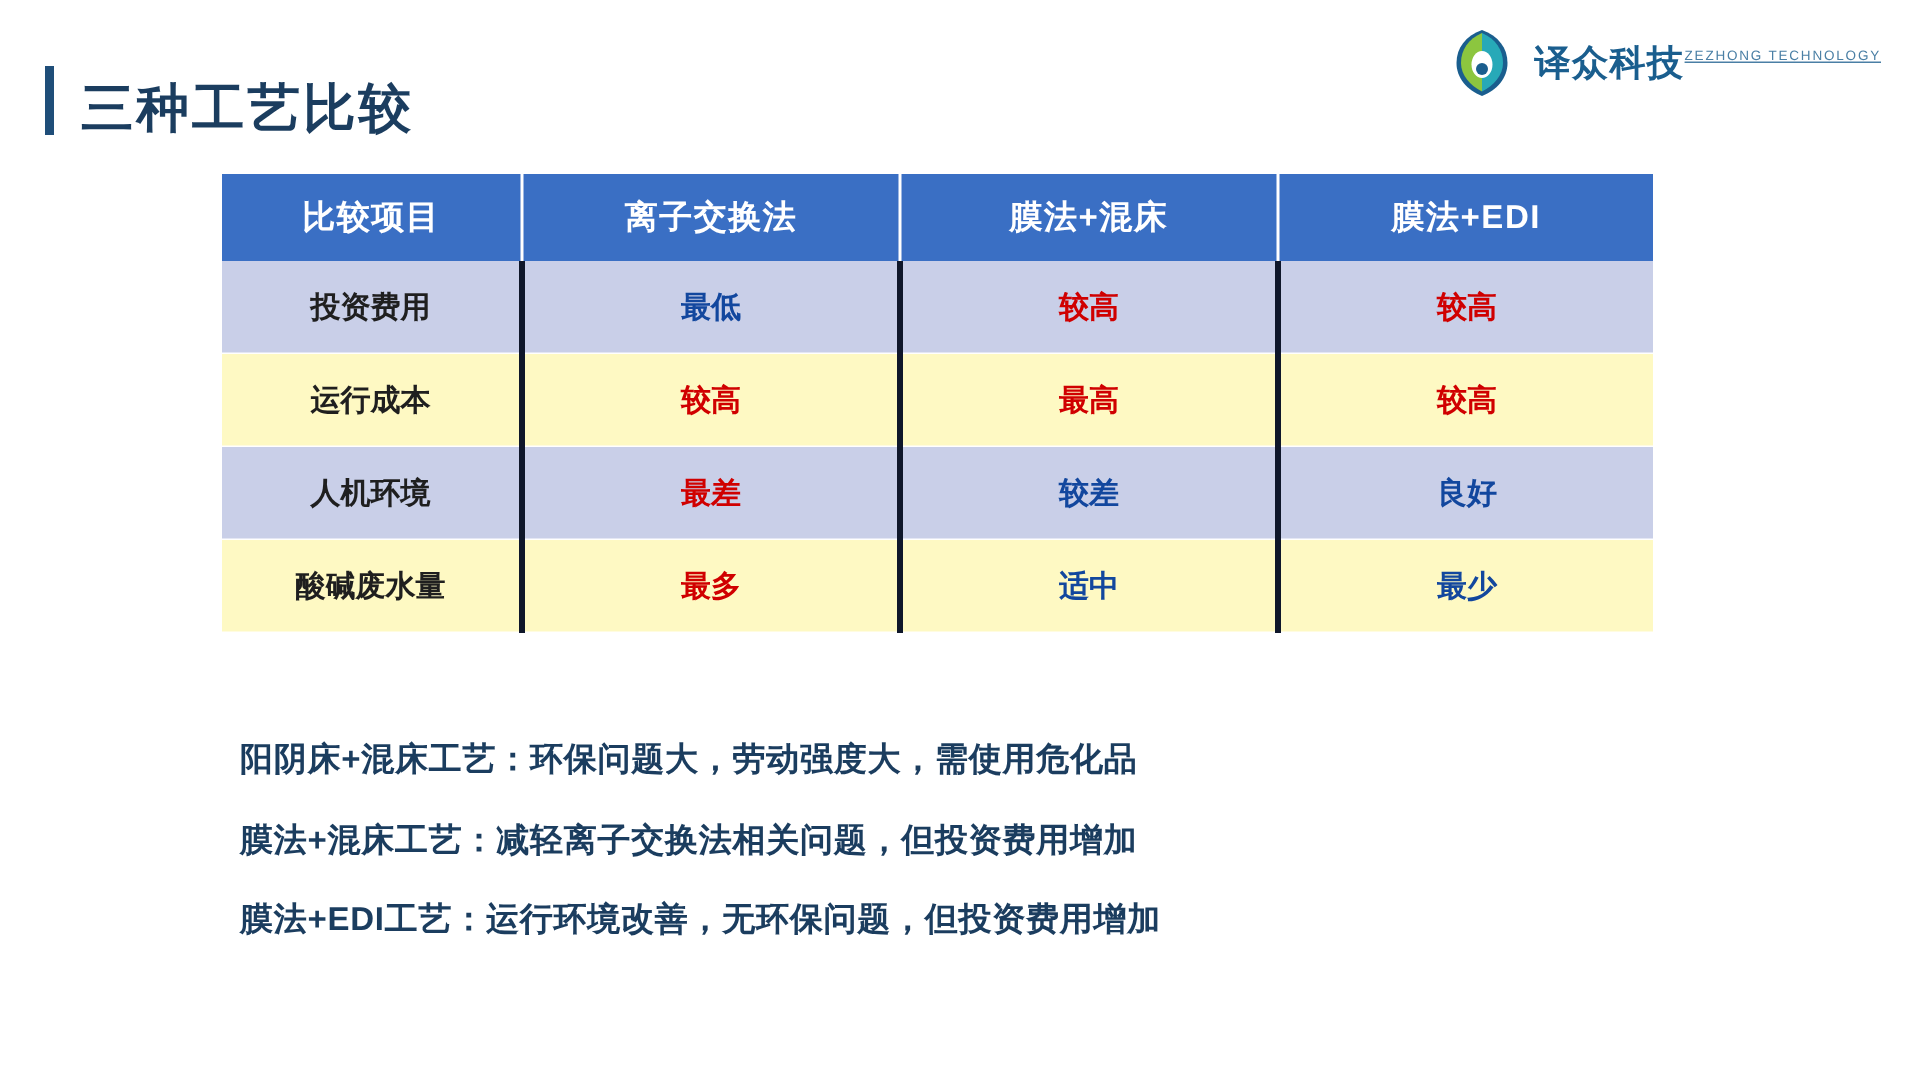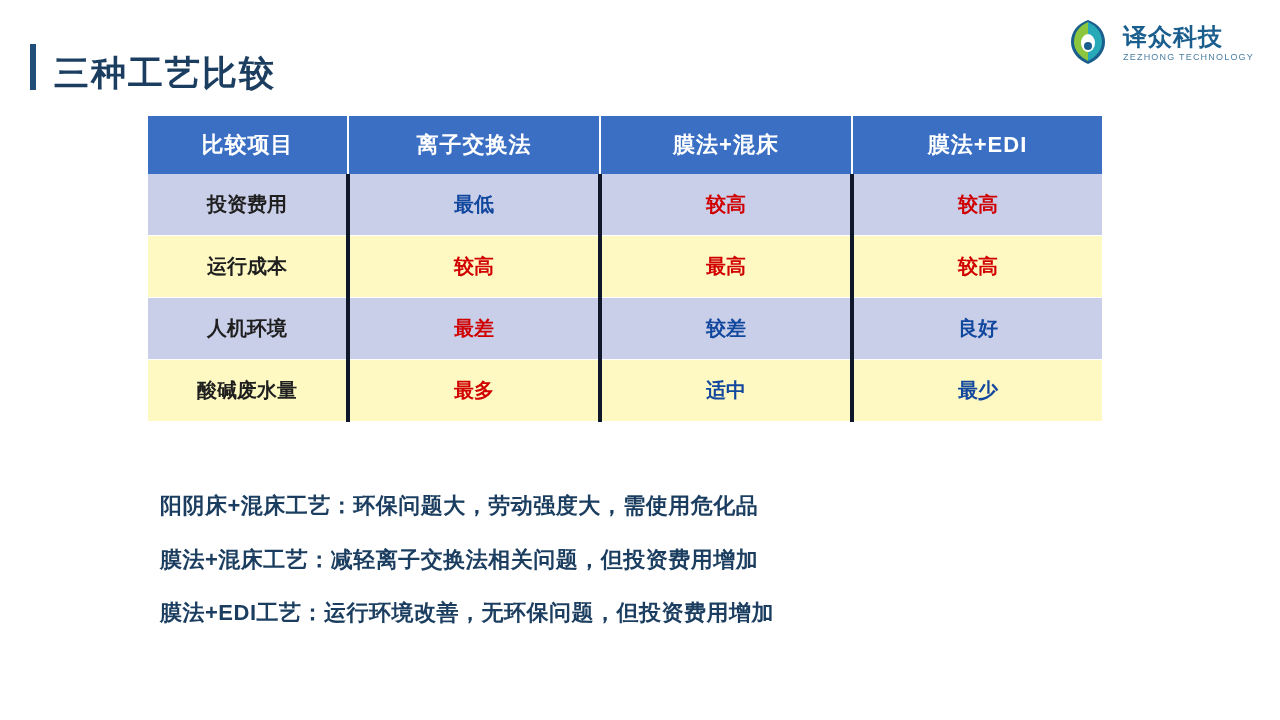--- a/index.html
+++ b/index.html
@@ -51,35 +51,36 @@
     align-items: center;
   }
   .logo-mark {
     width: 54px;
     height: 54px;
     margin-right: 8px;
     position: relative;
   }
   .logo-text {
     display: flex;
-    flex-direction: column;
+    flex-direction: row;
     justify-content: center;
   }
   .logo-cn {
     font-size: 24px;
     font-weight: bold;
     color: #1a5e8e;
     letter-spacing: 1px;
     line-height: 1.1;
   }
   .logo-en {
     font-size: 9px;
     color: #4a7fa5;
     letter-spacing: 1.2px;
     margin-top: 2px;
+    text-decoration: underline;
   }
 
   
   .table-wrap {
     position: absolute;
     left: 148px;
     top: 116px;
     width: 954px;
   }
   table.cmp {

